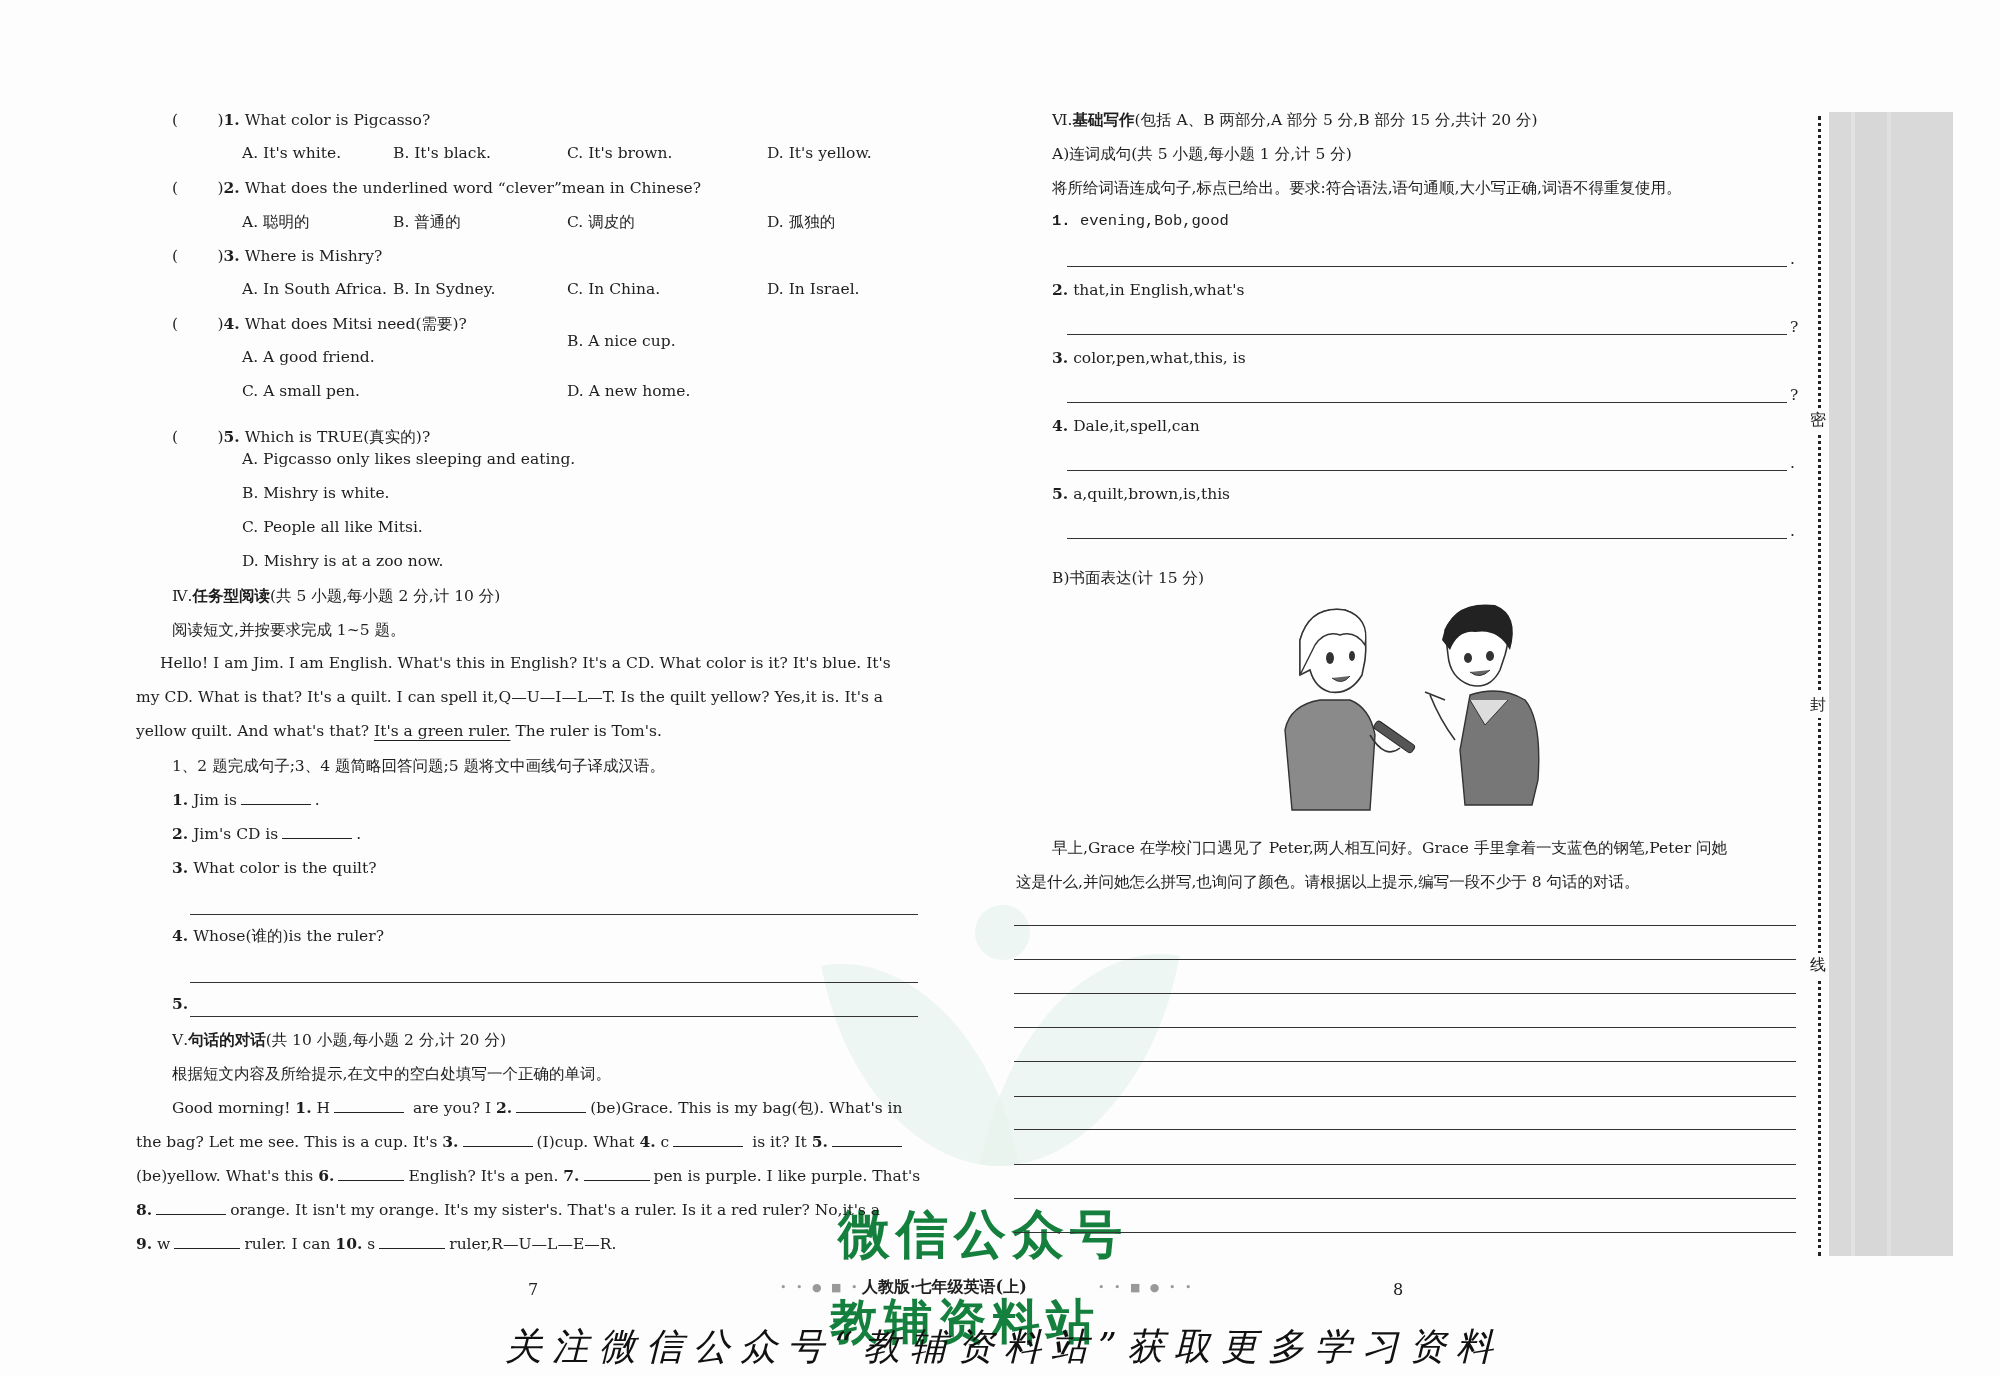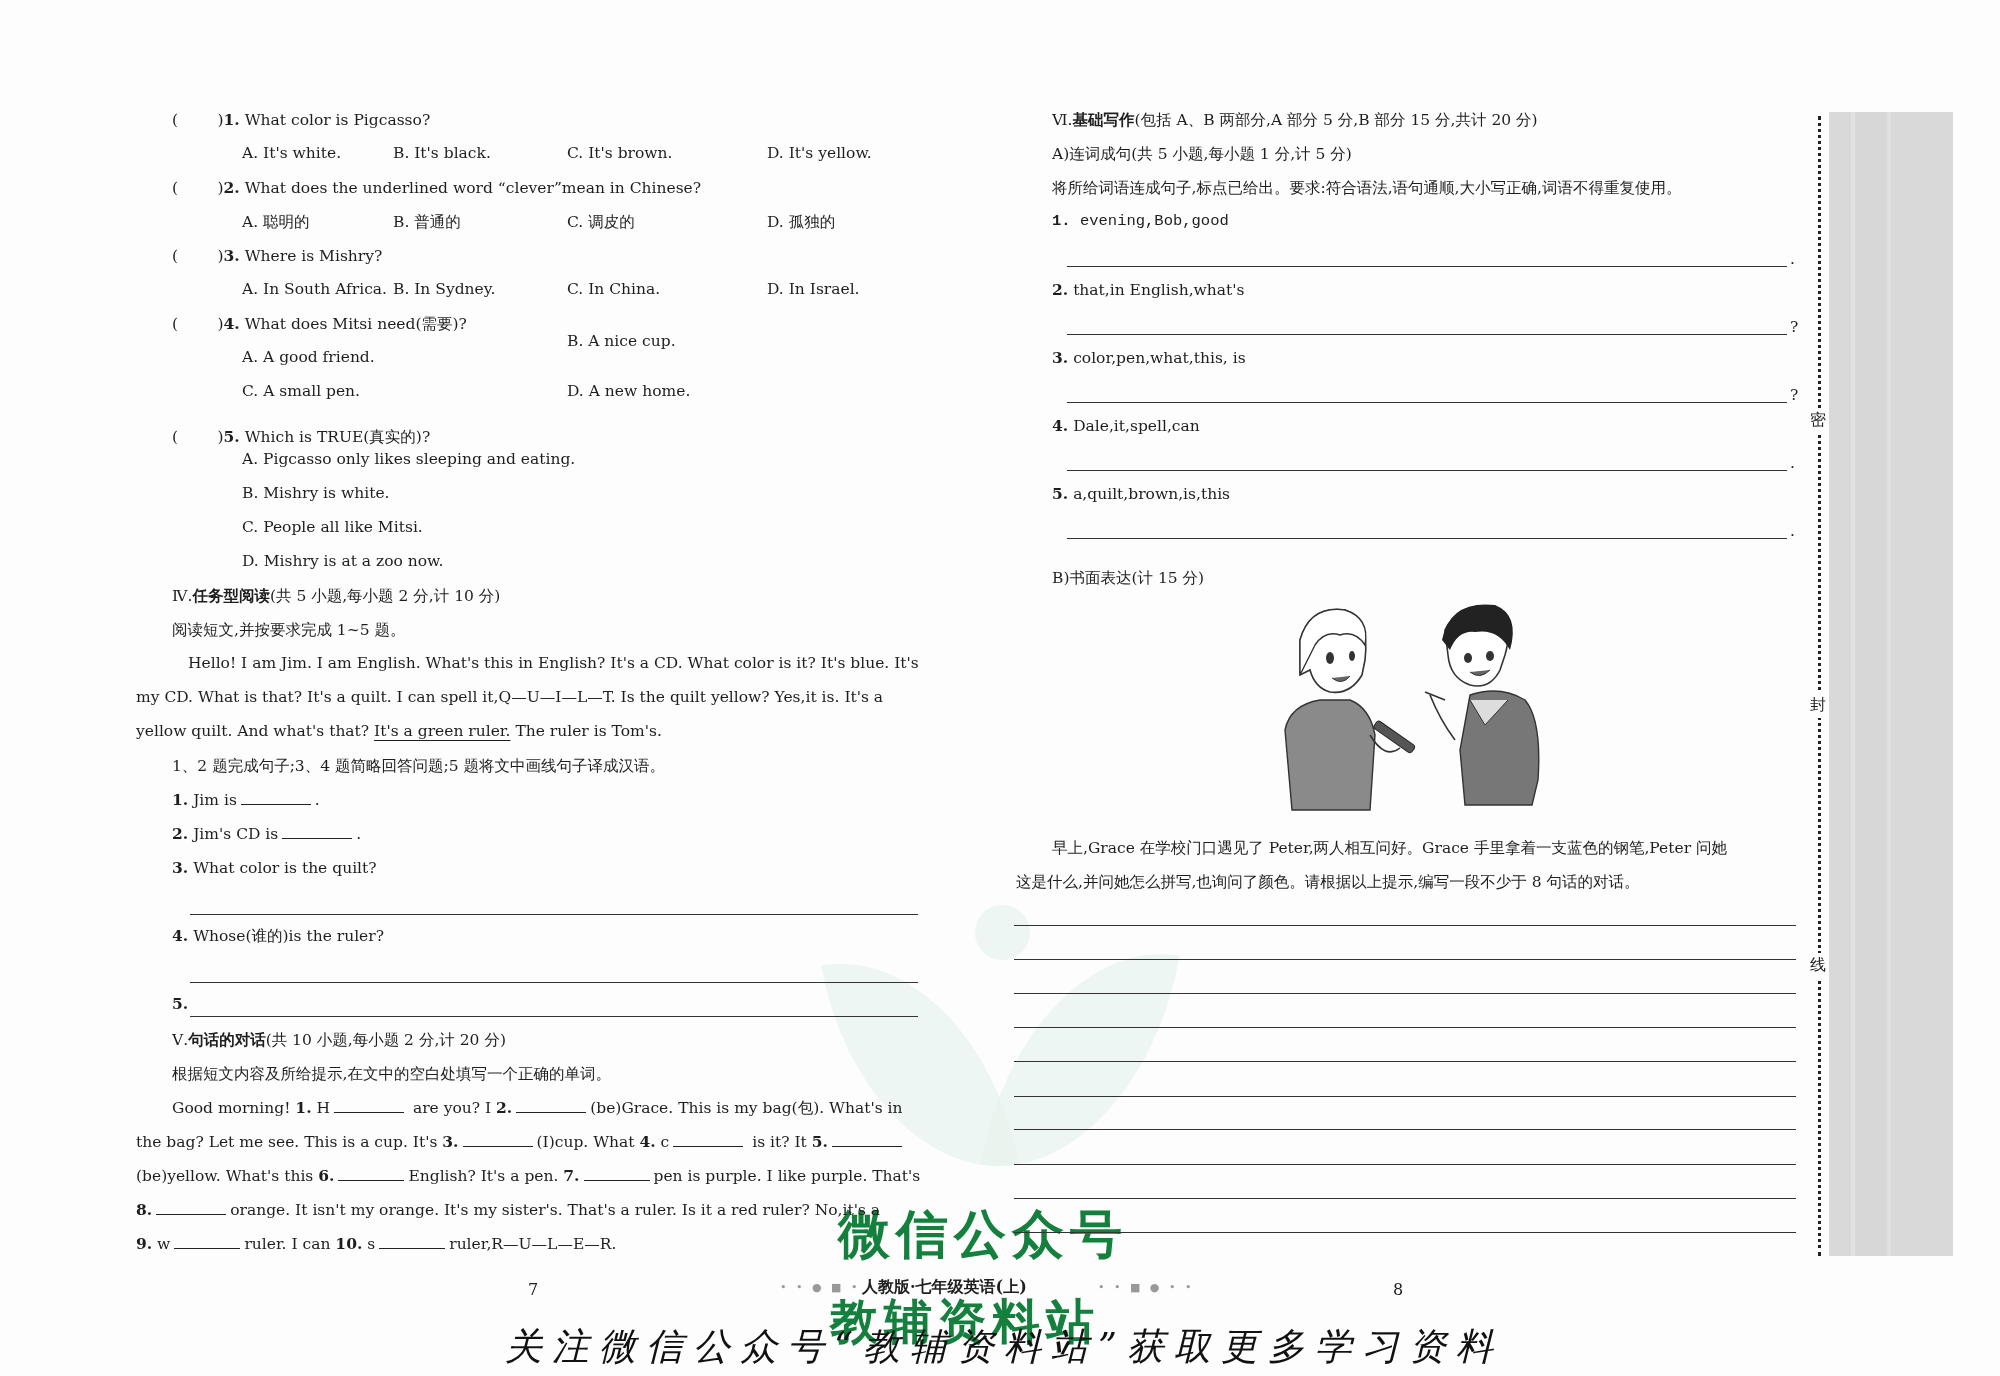--- a/index.html
+++ b/index.html
@@ -76,21 +76,21 @@
   </div>
   <div class="abs" style="left:242px;top:450px;">A. Pigcasso only likes sleeping and eating.</div>
   <div class="abs" style="left:242px;top:484px;">B. Mishry is white.</div>
   <div class="abs" style="left:242px;top:518px;">C. People all like Mitsi.</div>
   <div class="abs" style="left:242px;top:552px;">D. Mishry is at a zoo now.</div>
 
   <div class="abs sec" style="left:172px;top:586px;">
     <span class="n">Ⅳ.</span><span>任务型阅读</span><span class="n">(共 5 小题,每小题 2 分,计 10 分)</span>
   </div>
   <div class="abs" style="left:172px;top:620px;">阅读短文,并按要求完成 1~5 题。</div>
-  <div class="abs" style="left:188px;top:654px;">Hello!  I am Jim. I am English. What's this in English?  It's a CD. What color is it?  It's blue. It's</div>
+  <div class="abs" style="left:160px;top:654px;">Hello!  I am Jim. I am English. What's this in English?  It's a CD. What color is it?  It's blue. It's</div>
   <div class="abs" style="left:136px;top:688px;">my CD. What is that?  It's a quilt. I can spell it,Q—U—I—L—T. Is the quilt yellow?  Yes,it is. It's a</div>
   <div class="abs" style="left:136px;top:722px;">
     <span>yellow quilt. And what's that?  </span><span class="ul">It's a green ruler.</span><span> The ruler is Tom's.</span>
   </div>
   <div class="abs" style="left:172px;top:756px;">1、2 题完成句子;3、4 题简略回答问题;5 题将文中画线句子译成汉语。</div>
 
   <div class="abs" style="left:172px;top:790px;">
     <span class="b">1.</span> <span>Jim is</span><span class="blank" style="width:70px;"></span><span>.</span>
   </div>
   <div class="abs" style="left:172px;top:824px;">

